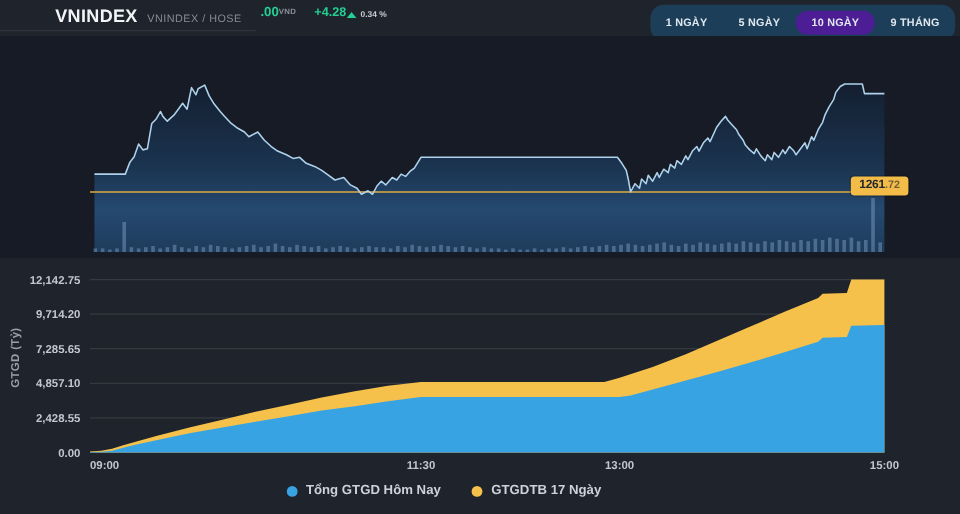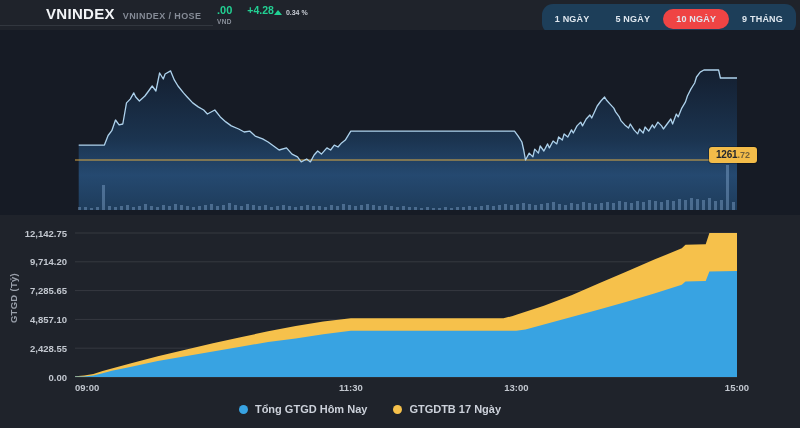--- a/index.html
+++ b/index.html
@@ -6,34 +6,34 @@
   .app{
     position:relative;width:800px;height:428px;overflow:hidden;
     background:#1f232b;
     font-family:"Liberation Sans","DejaVu Sans",sans-serif;
     -webkit-font-smoothing:antialiased;
   }
   
   .hdr-divider{position:absolute;left:0;top:25px;width:213px;height:1px;background:#32373f;}
   .title-block{position:absolute;left:10px;top:5px;display:flex;align-items:baseline;gap:8px;margin-left:36px;}
   .title{font-size:15px;font-weight:800;color:#f2f4f7;letter-spacing:.3px;}
-  .subtitle{font-size:9px;font-weight:700;color:#858b96;letter-spacing:.4px;}
+  .subtitle{font-size:9px;font-weight:400;color:#858b96;letter-spacing:.4px;}
   .price-block{position:absolute;left:214px;top:0;display:flex;align-items:flex-start;}
   .price-int{font-size:27px;line-height:30px;font-weight:800;color:#22d093;letter-spacing:-.5px;}
-  .price-sub{display:flex;flex-direction:column;margin-left:3px;margin-top:5px;}
+  .price-sub{display:flex;flex-direction:row;margin-left:3px;margin-top:5px;}
   .price-dec{font-size:11px;font-weight:800;color:#22d093;line-height:11px;}
   .price-cur{font-size:6.5px;font-weight:700;color:#8b919c;margin-top:2px;letter-spacing:.3px;}
   .change-block{display:flex;flex-direction:row;margin-left:15px;margin-top:5px;}
   .change{font-size:10.5px;font-weight:800;color:#22d093;line-height:11px;}
   .pct-row{display:flex;align-items:center;gap:4px;margin-top:3px;}
   .tri-up{width:0;height:0;border-left:4px solid transparent;border-right:4px solid transparent;border-bottom:5px solid #22d093;}
   .pct{font-size:7px;font-weight:700;color:#c9ced6;}
   .range-group{position:absolute;right:4px;top:4px;display:flex;align-items:center;background:#1d3e59;border-radius:11px;height:30px;}
   .range-btn{padding:0 13px;font-size:9px;font-weight:700;color:#dfe7ef;line-height:20px;letter-spacing:.2px;cursor:pointer;white-space:nowrap;}
-  .range-btn.active{background:#ef4444;border-radius:11px;}
+  .range-btn.active{background:#4c1d95;border-radius:11px;}
   
   #upper-chart{position:absolute;left:0;top:30px;width:800px;height:185px;background:#161b25;}
   #lower-chart{position:absolute;left:0;top:215px;width:800px;height:213px;}
   svg{display:block;}
   .ref-label{
     position:absolute;left:709px;top:147px;background:#f3bc49;border-radius:3px;
     padding:2px 7px 3px 7px;display:flex;align-items:baseline;box-shadow:0 0 0 1px rgba(0,0,0,.25);
   }
   .ref-main{font-size:10px;font-weight:800;color:#23272e;letter-spacing:-.2px;}
   .ref-dec{font-size:9px;font-weight:700;color:#23272e;opacity:.62;}

